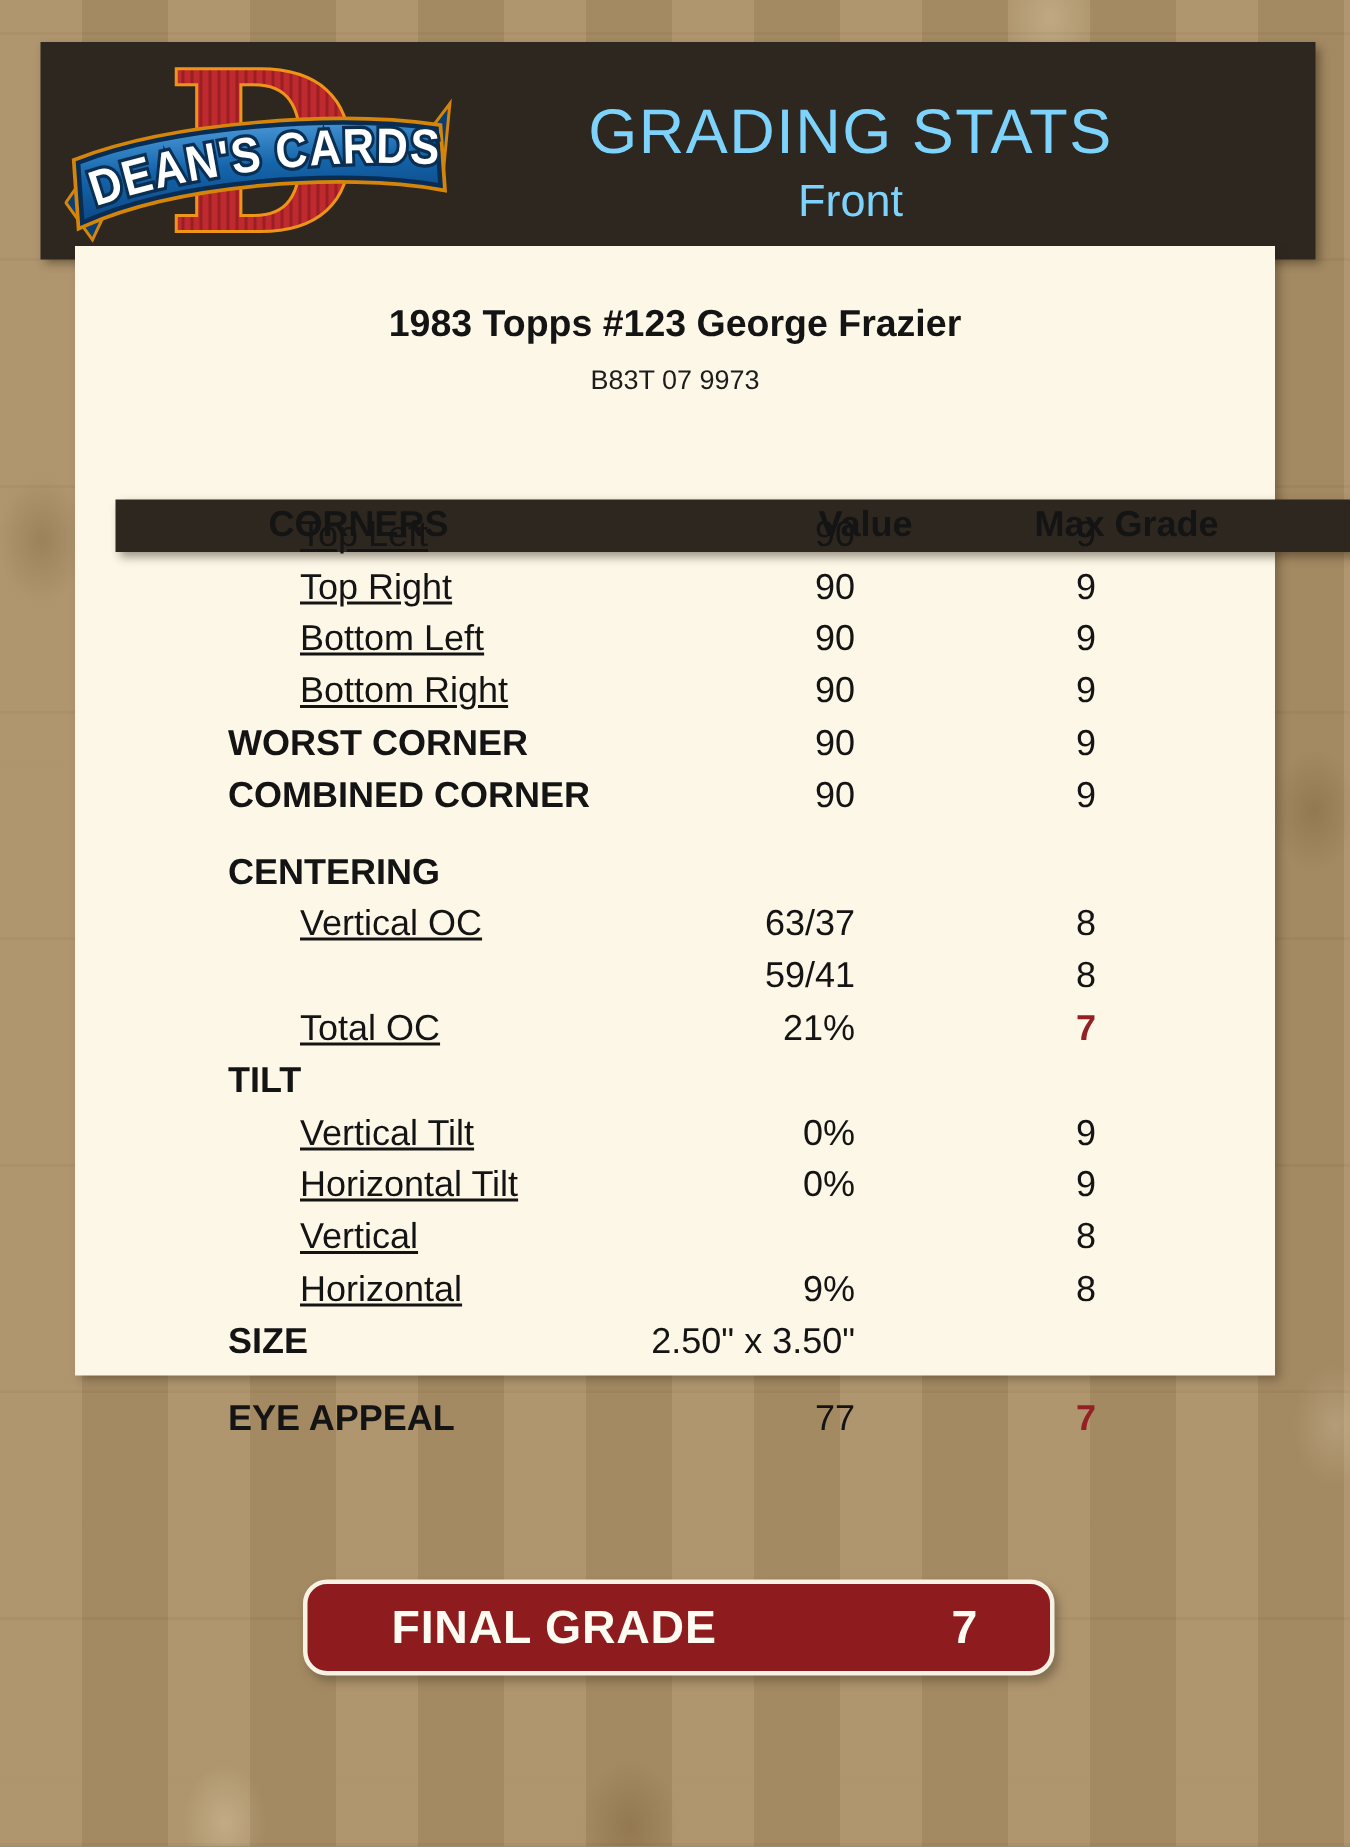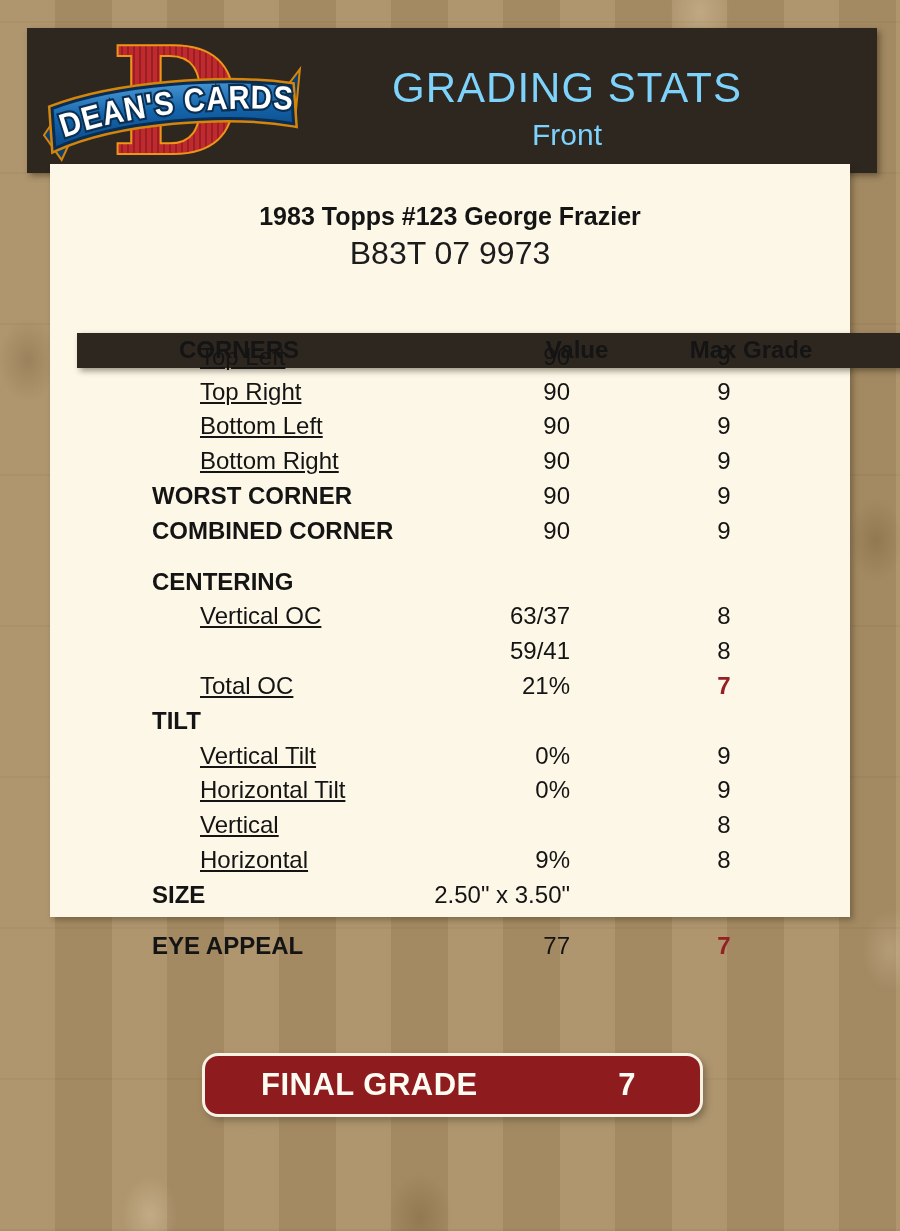--- a/index.html
+++ b/index.html
@@ -28,36 +28,36 @@
   .titles{position:absolute;left:280px;right:50px;top:36px;text-align:center;color:#7dd3fc;}
   .titles .t1{font-size:42px;line-height:48px;letter-spacing:1px;}
   .titles .t2{font-size:30px;line-height:38px;margin-top:4px;}
   .panel{
     position:absolute;left:50px;top:164px;width:800px;height:753px;
     background:#fcf7e7;box-shadow:3px 3px 6px rgba(40,30,15,.35);
   }
   .card-title{position:absolute;top:37px;left:0;width:100%;text-align:center;
     font-size:25px;font-weight:bold;line-height:30px;}
   .card-serial{position:absolute;top:74px;left:0;width:100%;text-align:center;
-    font-size:32px;line-height:30px;color:#1c1c1c;}
+    font-size:18px;line-height:30px;color:#1c1c1c;}
   .rows{position:absolute;left:0;top:141px;right:0;font-size:24px;}
   .row{position:relative;height:34.8px;line-height:34.8px;}
   .row.gap{margin-top:16px;}
   .lbl{position:absolute;left:102px;font-weight:bold;white-space:nowrap;}
   .row.item .lbl{left:150px;font-weight:normal;text-decoration:underline;}
   .val{position:absolute;left:320px;width:200px;text-align:right;white-space:nowrap;}
   .row.header .val{left:430px;width:140px;text-align:center;font-weight:bold;}
   .grd{position:absolute;left:604px;width:140px;text-align:center;}
   .row.header .grd{left:584px;width:180px;font-weight:bold;}
   .red{color:#942024;font-weight:bold;}
   .final-grade{
     position:absolute;left:152px;top:889px;width:501px;height:64px;
     background:#8e1c1f;border:3px solid #f7f2e3;border-radius:16px;
     box-sizing:border-box;display:flex;align-items:center;justify-content:space-between;
-    padding:0 64px 0 56px;box-shadow:3px 4px 6px rgba(95,82,58,.55);
+    padding:0 48px 0 56px;box-shadow:3px 4px 6px rgba(95,82,58,.55);
     color:#fdfbf2;font-size:31px;font-weight:bold;letter-spacing:.5px;cursor:pointer;
   }
 </style>
 </head>
 <body>
 
 <div class="stage">
   <div class="frame"></div>
 
   <div class="header">

